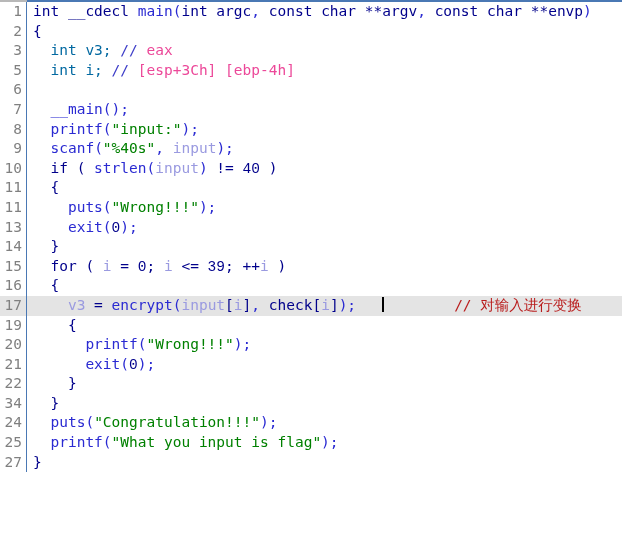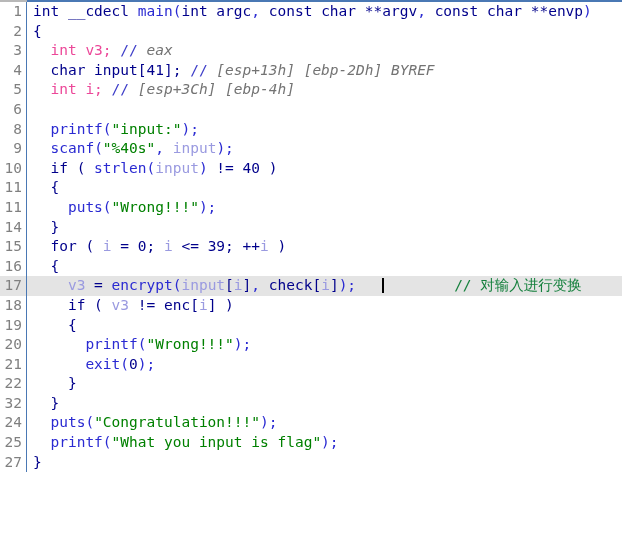--- a/index.html
+++ b/index.html
@@ -74,60 +74,60 @@
     display: inline-block;
     vertical-align: top;
     padding-left: 6px;
     font-size: 14.5px;
   }
 
   
   .k   { color: #00008b; }            
   .fn  { color: #2a2ad2; }            
   .str { color: #008000; }            
-  .num { color: #00008b; }            
+  .num { color: #00008b; font-family: Liberation Mono, monospace; }            
   .var { color: #9a9ae0; }            
-  .cmt { color: #15803d; }            
-  .decl{ color: #ec4899; }            
+  .cmt { color: #b91c1c; }            
+  .decl{ color: #0369a1; }            
   .dcmt{ color: #3c3cc8; }            
-  .dloc{ color: #737373; font-style: italic; }            
+  .dloc{ color: #ec4899; }            
 
   .caret {
     display: inline-block;
     width: 2px;
     height: 15px;
     background: #000000;
     vertical-align: middle;
     margin-bottom: 2px;
   }
 </style>
 </head>
 <body>
 
 <div id="top-rule"></div>
 <div id="top-rule-accent"></div>
 
 <div id="code-view">
     <div class="code-line"><span class="gutter">1</span><span class="sep"></span><span class="code-text"><span class="k">int </span><span class="k">__cdecl </span><span class="fn">main</span><span class="fn">(</span><span class="k">int </span><span class="k">argc</span><span class="fn">, </span><span class="k">const </span><span class="k">char </span><span class="k">**</span><span class="k">argv</span><span class="fn">, </span><span class="k">const </span><span class="k">char </span><span class="k">**</span><span class="k">envp</span><span class="fn">)</span></span></div>
     <div class="code-line"><span class="gutter">2</span><span class="sep"></span><span class="code-text"><span class="k">{</span></span></div>
     <div class="code-line"><span class="gutter">3</span><span class="sep"></span><span class="code-text"><span class="decl">  int v3; </span><span class="dcmt">// </span><span class="dloc">eax</span></span></div>
-    <div class="code-line"><span class="gutter">4</span><span class="sep"></span><span class="code-text"><span class="k">  char </span><span class="k">input</span><span class="k">[41]; </span><span class="dcmt">// </span><span class="dloc">[esp+13h] [ebp-2Dh] BYREF</span></span></div>
     <div class="code-line"><span class="gutter">5</span><span class="sep"></span><span class="code-text"><span class="decl">  int i; </span><span class="dcmt">// </span><span class="dloc">[esp+3Ch] [ebp-4h]</span></span></div>
     <div class="code-line"><span class="gutter">6</span><span class="sep"></span><span class="code-text"><span class="k"></span></span></div>
+    <div class="code-line"><span class="gutter">7</span><span class="sep"></span><span class="code-text"><span class="k">  </span><span class="fn">__main</span><span class="fn">();</span></span></div>
     <div class="code-line"><span class="gutter">8</span><span class="sep"></span><span class="code-text"><span class="k">  </span><span class="fn">printf</span><span class="fn">(</span><span class="str">"input:"</span><span class="fn">);</span></span></div>
     <div class="code-line"><span class="gutter">9</span><span class="sep"></span><span class="code-text"><span class="k">  </span><span class="fn">scanf</span><span class="fn">(</span><span class="str">"%40s"</span><span class="fn">, </span><span class="var">input</span><span class="fn">);</span></span></div>
     <div class="code-line"><span class="gutter">10</span><span class="sep"></span><span class="code-text"><span class="k">  if ( </span><span class="fn">strlen</span><span class="fn">(</span><span class="var">input</span><span class="fn">)</span><span class="k"> != </span><span class="num">40</span><span class="k"> )</span></span></div>
     <div class="code-line"><span class="gutter">11</span><span class="sep"></span><span class="code-text"><span class="k">  {</span></span></div>
     <div class="code-line"><span class="gutter">11</span><span class="sep"></span><span class="code-text"><span class="k">    </span><span class="fn">puts</span><span class="fn">(</span><span class="str">"Wrong!!!"</span><span class="fn">);</span></span></div>
+    <div class="code-line"><span class="gutter">13</span><span class="sep"></span><span class="code-text"><span class="k">    </span><span class="fn">exit</span><span class="fn">(</span><span class="num">0</span><span class="fn">);</span></span></div>
     <div class="code-line"><span class="gutter">14</span><span class="sep"></span><span class="code-text"><span class="k">  }</span></span></div>
     <div class="code-line"><span class="gutter">15</span><span class="sep"></span><span class="code-text"><span class="k">  for ( </span><span class="var">i</span><span class="k"> = </span><span class="num">0</span><span class="k">; </span><span class="var">i</span><span class="k"> &lt;= </span><span class="num">39</span><span class="k">; ++</span><span class="var">i</span><span class="k"> )</span></span></div>
     <div class="code-line"><span class="gutter">16</span><span class="sep"></span><span class="code-text"><span class="k">  {</span></span></div>
     <div class="code-line current"><span class="gutter">17</span><span class="sep"></span><span class="code-text"><span class="k">    </span><span class="var">v3</span><span class="k"> = </span><span class="fn">encrypt</span><span class="fn">(</span><span class="var">input</span><span class="k">[</span><span class="var">i</span><span class="k">]</span><span class="fn">, </span><span class="k">check</span><span class="k">[</span><span class="var">i</span><span class="k">]</span><span class="fn">);</span><span class="k">   </span><span class="caret"></span><span class="k">        </span><span class="cmt">// 对输入进行变换</span></span></div>
-    <div class="code-line"><span class="gutter">18</span><span class="sep"></span><span class="code-text"><span class="k">    if ( </span><span class="var">v3</span><span class="k"> != </span><span class="k">enc</span><span class="k">[</span><span class="var">i</span><span class="k">]</span><span class="k"> )</span></span></div>
     <div class="code-line"><span class="gutter">19</span><span class="sep"></span><span class="code-text"><span class="k">    {</span></span></div>
     <div class="code-line"><span class="gutter">20</span><span class="sep"></span><span class="code-text"><span class="k">      </span><span class="fn">printf</span><span class="fn">(</span><span class="str">"Wrong!!!"</span><span class="fn">);</span></span></div>
     <div class="code-line"><span class="gutter">21</span><span class="sep"></span><span class="code-text"><span class="k">      </span><span class="fn">exit</span><span class="fn">(</span><span class="num">0</span><span class="fn">);</span></span></div>
     <div class="code-line"><span class="gutter">22</span><span class="sep"></span><span class="code-text"><span class="k">    }</span></span></div>
-    <div class="code-line"><span class="gutter">32</span><span class="sep"></span><span class="code-text"><span class="k">  }</span></span></div>
+    <div class="code-line"><span class="gutter">34</span><span class="sep"></span><span class="code-text"><span class="k">  }</span></span></div>
     <div class="code-line"><span class="gutter">24</span><span class="sep"></span><span class="code-text"><span class="k">  </span><span class="fn">puts</span><span class="fn">(</span><span class="str">"Congratulation!!!"</span><span class="fn">);</span></span></div>
     <div class="code-line"><span class="gutter">25</span><span class="sep"></span><span class="code-text"><span class="k">  </span><span class="fn">printf</span><span class="fn">(</span><span class="str">"What you input is flag"</span><span class="fn">);</span></span></div>
     <div class="code-line"><span class="gutter">27</span><span class="sep"></span><span class="code-text"><span class="k">}</span></span></div>
   </div>
 
 </body></html>

